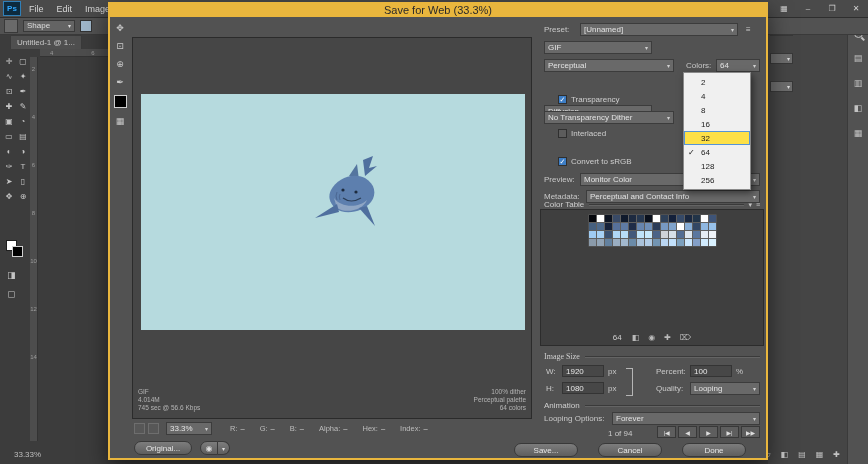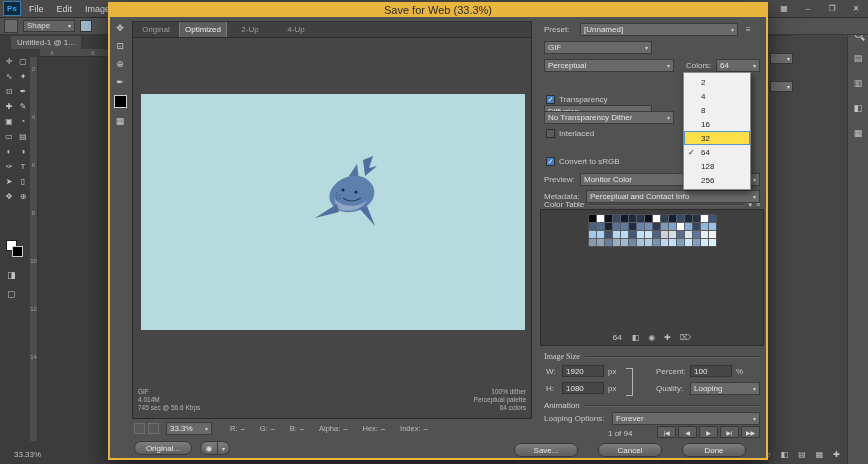--- a/index.html
+++ b/index.html
@@ -60,21 +60,21 @@
   .sf b{font-weight:normal;margin-left:3px;color:#d6d6d6;}
   .btn{height:14px;border-radius:8px;background:linear-gradient(#7d7d7d,#5e5e5e);border:1px solid #393939;color:#e6e6e6;font-size:8px;display:inline-flex;align-items:center;justify-content:center;box-sizing:border-box;position:absolute;}
   .eye-btn{position:absolute;left:90px;top:424px;height:14px;display:flex;}
   .eye-seg{width:18px;height:14px;border-radius:7px 0 0 7px;background:linear-gradient(#7d7d7d,#5e5e5e);border:1px solid #393939;color:#ddd;font-size:8px;display:flex;align-items:center;justify-content:center;box-sizing:border-box;}
   .eye-arrow{width:12px;height:14px;border-radius:0 7px 7px 0;background:linear-gradient(#7d7d7d,#5e5e5e);border:1px solid #393939;border-left:none;color:#ddd;font-size:6px;display:flex;align-items:center;justify-content:center;box-sizing:border-box;}
   
   .panel{position:absolute;left:430px;top:0;width:224px;height:441px;font-size:8px;color:#cfcfcf;}
   .lbl{position:absolute;color:#c9c9c9;font-size:8px;white-space:nowrap;}
   .dd{position:absolute;height:13px;background:#696969;border:1px solid #3c3c3c;color:#e3e3e3;font-size:8px;display:flex;align-items:center;justify-content:space-between;padding:0 3px;box-sizing:border-box;white-space:nowrap;overflow:hidden;}
   .dd .ar{font-size:6px;color:#cfcfcf;margin-left:3px;flex:0 0 auto;}
-  .chkrow{position:absolute;display:flex;align-items:flex-end;}
+  .chkrow{position:absolute;display:flex;align-items:flex-end;margin-left:12px;}
   .chk{width:9px;height:9px;border:1px solid #2f2f2f;background:#5c5c5c;margin-right:4px;display:flex;align-items:center;justify-content:center;font-size:7px;color:#fff;box-sizing:border-box;}
   .chk.on{background:#3d7ec6;}
   .sect{position:absolute;left:4px;width:216px;display:flex;align-items:center;}
   .sect .line{flex:1;height:1px;background:#3a3a3a;box-shadow:0 1px 0 #646464;margin-left:5px;}
   .sect .pm{font-size:7px;color:#c3c3c3;margin-left:4px;}
   .inputf{position:absolute;height:12px;background:#474747;border:1px solid #343434;color:#e6e6e6;font-size:8px;display:flex;align-items:center;padding:0 3px;box-sizing:border-box;}
   .linkicon{position:absolute;left:86px;top:351px;width:6px;height:26px;border:1px solid #b5b5b5;border-left:none;}
   .colorbox{position:absolute;left:0;top:192px;width:224px;height:137px;background:#3f3f3f;border:1px solid #2c2c2c;box-sizing:border-box;}
   .swgrid{display:grid;grid-template-columns:repeat(16,7px);gap:1px;width:127px;margin:5px auto 0;}
   .sw{width:7px;height:7px;box-shadow:0 0 0 0.5px rgba(255,255,255,.18);}
@@ -204,26 +204,20 @@
         <div class="sfw-icons">
             <span>✥</span>
             <span>⊡</span>
             <span>⊕</span>
             <span>✒</span>
           </div>
         <div class="sfw-swatch"></div>
         <span>▦</span>
       </div>
 
-      <div class="tabs">
-        <div class="tab">Original</div>
-        <div class="tab active">Optimized</div>
-        <div class="tab">2-Up</div>
-        <div class="tab">4-Up</div>
-      </div>
 
       <div class="preview-frame">
         <div class="image">
           <svg class="shark" width="95" height="80" viewBox="0 0 95 80">
             <path d="M62 6 L72 2 L68 14 L76 12 L64 22 Z" fill="#4f6f9e"></path>
             <path d="M48 22 L56 10 L58 26 Z" fill="#54759f"></path>
             <path d="M30 36 C36 24 52 18 64 24 C74 30 76 40 70 48 C62 58 44 62 34 54 C28 48 27 42 30 36 Z" fill="#5d7fae"></path>
             <path d="M33 44 C40 54 58 54 66 46 C62 56 46 60 36 54 Z" fill="#8fa6c4"></path>
             <path d="M36 50 L14 64 L38 58 Z" fill="#4f6f9e"></path>
             <path d="M58 54 L74 72 L66 52 Z" fill="#4f6f9e"></path>

